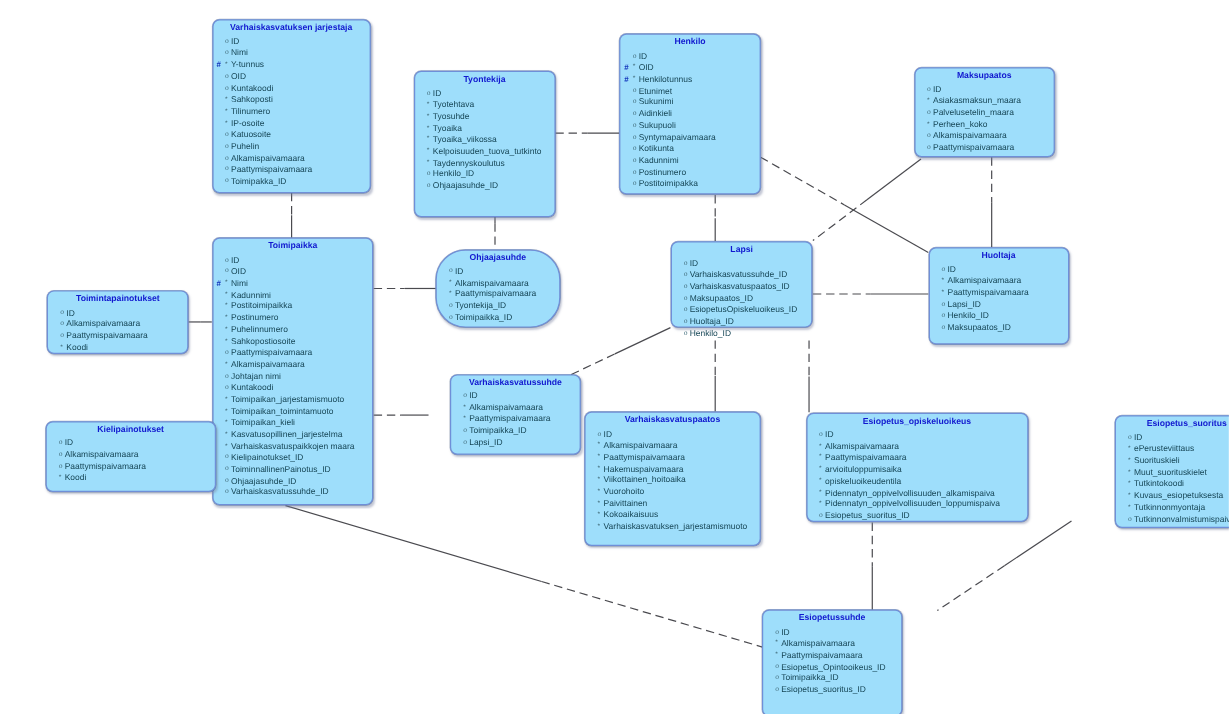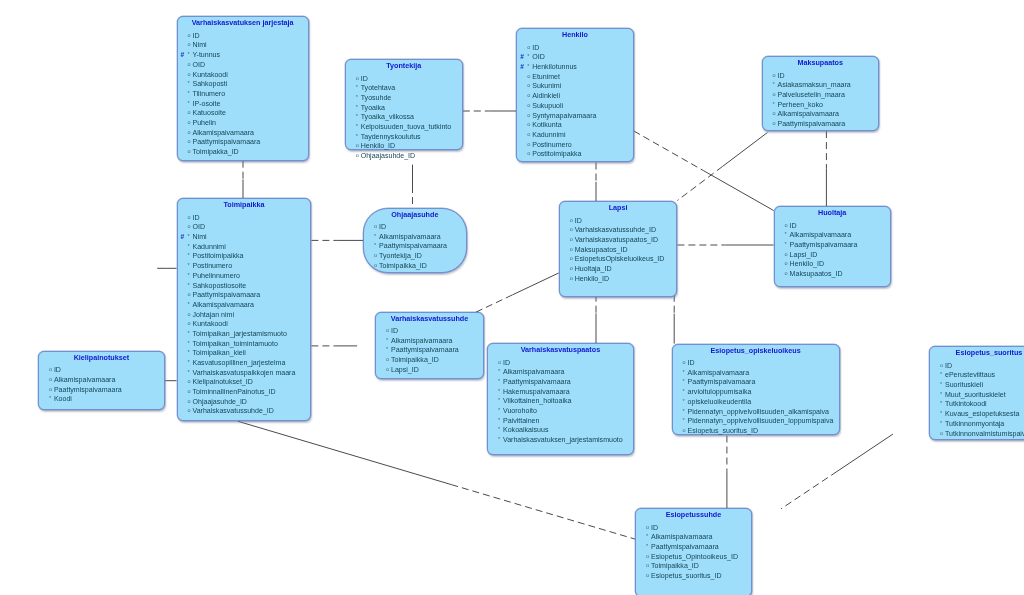--- a/index.html
+++ b/index.html
@@ -71,21 +71,21 @@
         <div class="arow"><span class="mk">*</span><span class="aname">Sahkoposti</span></div>
         <div class="arow"><span class="mk">*</span><span class="aname">Tilinumero</span></div>
         <div class="arow"><span class="mk">*</span><span class="aname">IP-osoite</span></div>
         <div class="arow"><span class="mk">o</span><span class="aname">Katuosoite</span></div>
         <div class="arow"><span class="mk">o</span><span class="aname">Puhelin</span></div>
         <div class="arow"><span class="mk">o</span><span class="aname">Alkamispaivamaara</span></div>
         <div class="arow"><span class="mk">o</span><span class="aname">Paattymispaivamaara</span></div>
         <div class="arow"><span class="mk">o</span><span class="aname">Toimipakka_ID</span></div>
       </div>
     </div>
-    <div class="entity" style="left: 344.7px; top: 59.1px; width: 118.1px; height: 91px; padding-left: 48px;">
+    <div class="entity" style="left: 344.7px; top: 59.1px; width: 118.1px; height: 122px; padding-left: 48px;">
       <div class="etitle">Tyontekija</div>
       <div class="alist">
         <div class="arow"><span class="mk">o</span><span class="aname">ID</span></div>
         <div class="arow"><span class="mk">*</span><span class="aname">Tyotehtava</span></div>
         <div class="arow"><span class="mk">*</span><span class="aname">Tyosuhde</span></div>
         <div class="arow"><span class="mk">*</span><span class="aname">Tyoaika</span></div>
         <div class="arow"><span class="mk">*</span><span class="aname">Tyoaika_viikossa</span></div>
         <div class="arow"><span class="mk">*</span><span class="aname">Kelpoisuuden_tuova_tutkinto</span></div>
         <div class="arow"><span class="mk">*</span><span class="aname">Taydennyskoulutus</span></div>
         <div class="arow"><span class="mk">o</span><span class="aname">Henkilo_ID</span></div>
@@ -139,21 +139,30 @@
         <div class="arow"><span class="mk">*</span><span class="aname">Toimipaikan_toimintamuoto</span></div>
         <div class="arow"><span class="mk">*</span><span class="aname">Toimipaikan_kieli</span></div>
         <div class="arow"><span class="mk">*</span><span class="aname">Kasvatusopillinen_jarjestelma</span></div>
         <div class="arow"><span class="mk">*</span><span class="aname">Varhaiskasvatuspaikkojen maara</span></div>
         <div class="arow"><span class="mk">o</span><span class="aname">Kielipainotukset_ID</span></div>
         <div class="arow"><span class="mk">o</span><span class="aname">ToiminnallinenPainotus_ID</span></div>
         <div class="arow"><span class="mk">o</span><span class="aname">Ohjaajasuhde_ID</span></div>
         <div class="arow"><span class="mk">o</span><span class="aname">Varhaiskasvatussuhde_ID</span></div>
       </div>
     </div>
-    <div class="entity" style="left: 37.9px; top: 350.7px; width: 127px; height: 59.1px;">
+    <div class="entity" style="left: 39.3px; top: 242.1px; width: 117.9px; height: 53.1px;">
+      <div class="etitle">Toimintapainotukset</div>
+      <div class="alist">
+        <div class="arow"><span class="mk">o</span><span class="aname">ID</span></div>
+        <div class="arow"><span class="mk">o</span><span class="aname">Alkamispaivamaara</span></div>
+        <div class="arow"><span class="mk">o</span><span class="aname">Paattymispaivamaara</span></div>
+        <div class="arow"><span class="mk">*</span><span class="aname">Koodi</span></div>
+      </div>
+    </div>
+    <div class="entity" style="left: 37.9px; top: 350.7px; width: 142px; height: 59.1px;">
       <div class="etitle">Kielipainotukset</div>
       <div class="alist">
         <div class="arow"><span class="mk">o</span><span class="aname">ID</span></div>
         <div class="arow"><span class="mk">o</span><span class="aname">Alkamispaivamaara</span></div>
         <div class="arow"><span class="mk">o</span><span class="aname">Paattymispaivamaara</span></div>
         <div class="arow"><span class="mk">*</span><span class="aname">Koodi</span></div>
       </div>
     </div>
     <div class="entity" style="left: 363.1px; top: 207.5px; width: 103.5px; height: 65.1px; border-radius: 25px;">
       <div class="etitle">Ohjaajasuhde</div>
@@ -168,21 +177,21 @@
     <div class="entity" style="left: 375px; top: 311.5px; width: 109px; height: 67.5px;">
       <div class="etitle">Varhaiskasvatussuhde</div>
       <div class="alist">
         <div class="arow"><span class="mk">o</span><span class="aname">ID</span></div>
         <div class="arow"><span class="mk">*</span><span class="aname">Alkamispaivamaara</span></div>
         <div class="arow"><span class="mk">*</span><span class="aname">Paattymispaivamaara</span></div>
         <div class="arow"><span class="mk">o</span><span class="aname">Toimipaikka_ID</span></div>
         <div class="arow"><span class="mk">o</span><span class="aname">Lapsi_ID</span></div>
       </div>
     </div>
-    <div class="entity" style="left: 558.7px; top: 201.1px; width: 118.7px; height: 96px;">
+    <div class="entity" style="left: 558.7px; top: 201.1px; width: 118.7px; height: 72px;">
       <div class="etitle">Lapsi</div>
       <div class="alist">
         <div class="arow"><span class="mk">o</span><span class="aname">ID</span></div>
         <div class="arow"><span class="mk">o</span><span class="aname">Varhaiskasvatussuhde_ID</span></div>
         <div class="arow"><span class="mk">o</span><span class="aname">Varhaiskasvatuspaatos_ID</span></div>
         <div class="arow"><span class="mk">o</span><span class="aname">Maksupaatos_ID</span></div>
         <div class="arow"><span class="mk">o</span><span class="aname">EsiopetusOpiskeluoikeus_ID</span></div>
         <div class="arow"><span class="mk">o</span><span class="aname">Huoltaja_ID</span></div>
         <div class="arow"><span class="mk">o</span><span class="aname">Henkilo_ID</span></div>
       </div>
@@ -205,21 +214,21 @@
         <div class="arow"><span class="mk">*</span><span class="aname">Alkamispaivamaara</span></div>
         <div class="arow"><span class="mk">*</span><span class="aname">Paattymispaivamaara</span></div>
         <div class="arow"><span class="mk">*</span><span class="aname">Hakemuspaivamaara</span></div>
         <div class="arow"><span class="mk">*</span><span class="aname">Viikottainen_hoitoaika</span></div>
         <div class="arow"><span class="mk">*</span><span class="aname">Vuorohoito</span></div>
         <div class="arow"><span class="mk">*</span><span class="aname">Paivittainen</span></div>
         <div class="arow"><span class="mk">*</span><span class="aname">Kokoaikaisuus</span></div>
         <div class="arow"><span class="mk">*</span><span class="aname">Varhaiskasvatuksen_jarjestamismuoto</span></div>
       </div>
     </div>
-    <div class="entity" style="left: 671.6px; top: 343.6px; width: 168px; height: 91.9px;">
+    <div class="entity" style="left: 671.6px; top: 343.6px; width: 185px; height: 91.9px;">
       <div class="etitle">Esiopetus_opiskeluoikeus</div>
       <div class="alist">
         <div class="arow"><span class="mk">o</span><span class="aname">ID</span></div>
         <div class="arow"><span class="mk">*</span><span class="aname">Alkamispaivamaara</span></div>
         <div class="arow"><span class="mk">*</span><span class="aname">Paattymispaivamaara</span></div>
         <div class="arow"><span class="mk">*</span><span class="aname">arvioituloppumisaika</span></div>
         <div class="arow"><span class="mk">*</span><span class="aname">opiskeluoikeudentila</span></div>
         <div class="arow"><span class="mk">*</span><span class="aname">Pidennatyn_oppivelvollisuuden_alkamispaiva</span></div>
         <div class="arow"><span class="mk">*</span><span class="aname">Pidennatyn_oppivelvollisuuden_loppumispaiva</span></div>
         <div class="arow"><span class="mk">o</span><span class="aname">Esiopetus_suoritus_ID</span></div>

